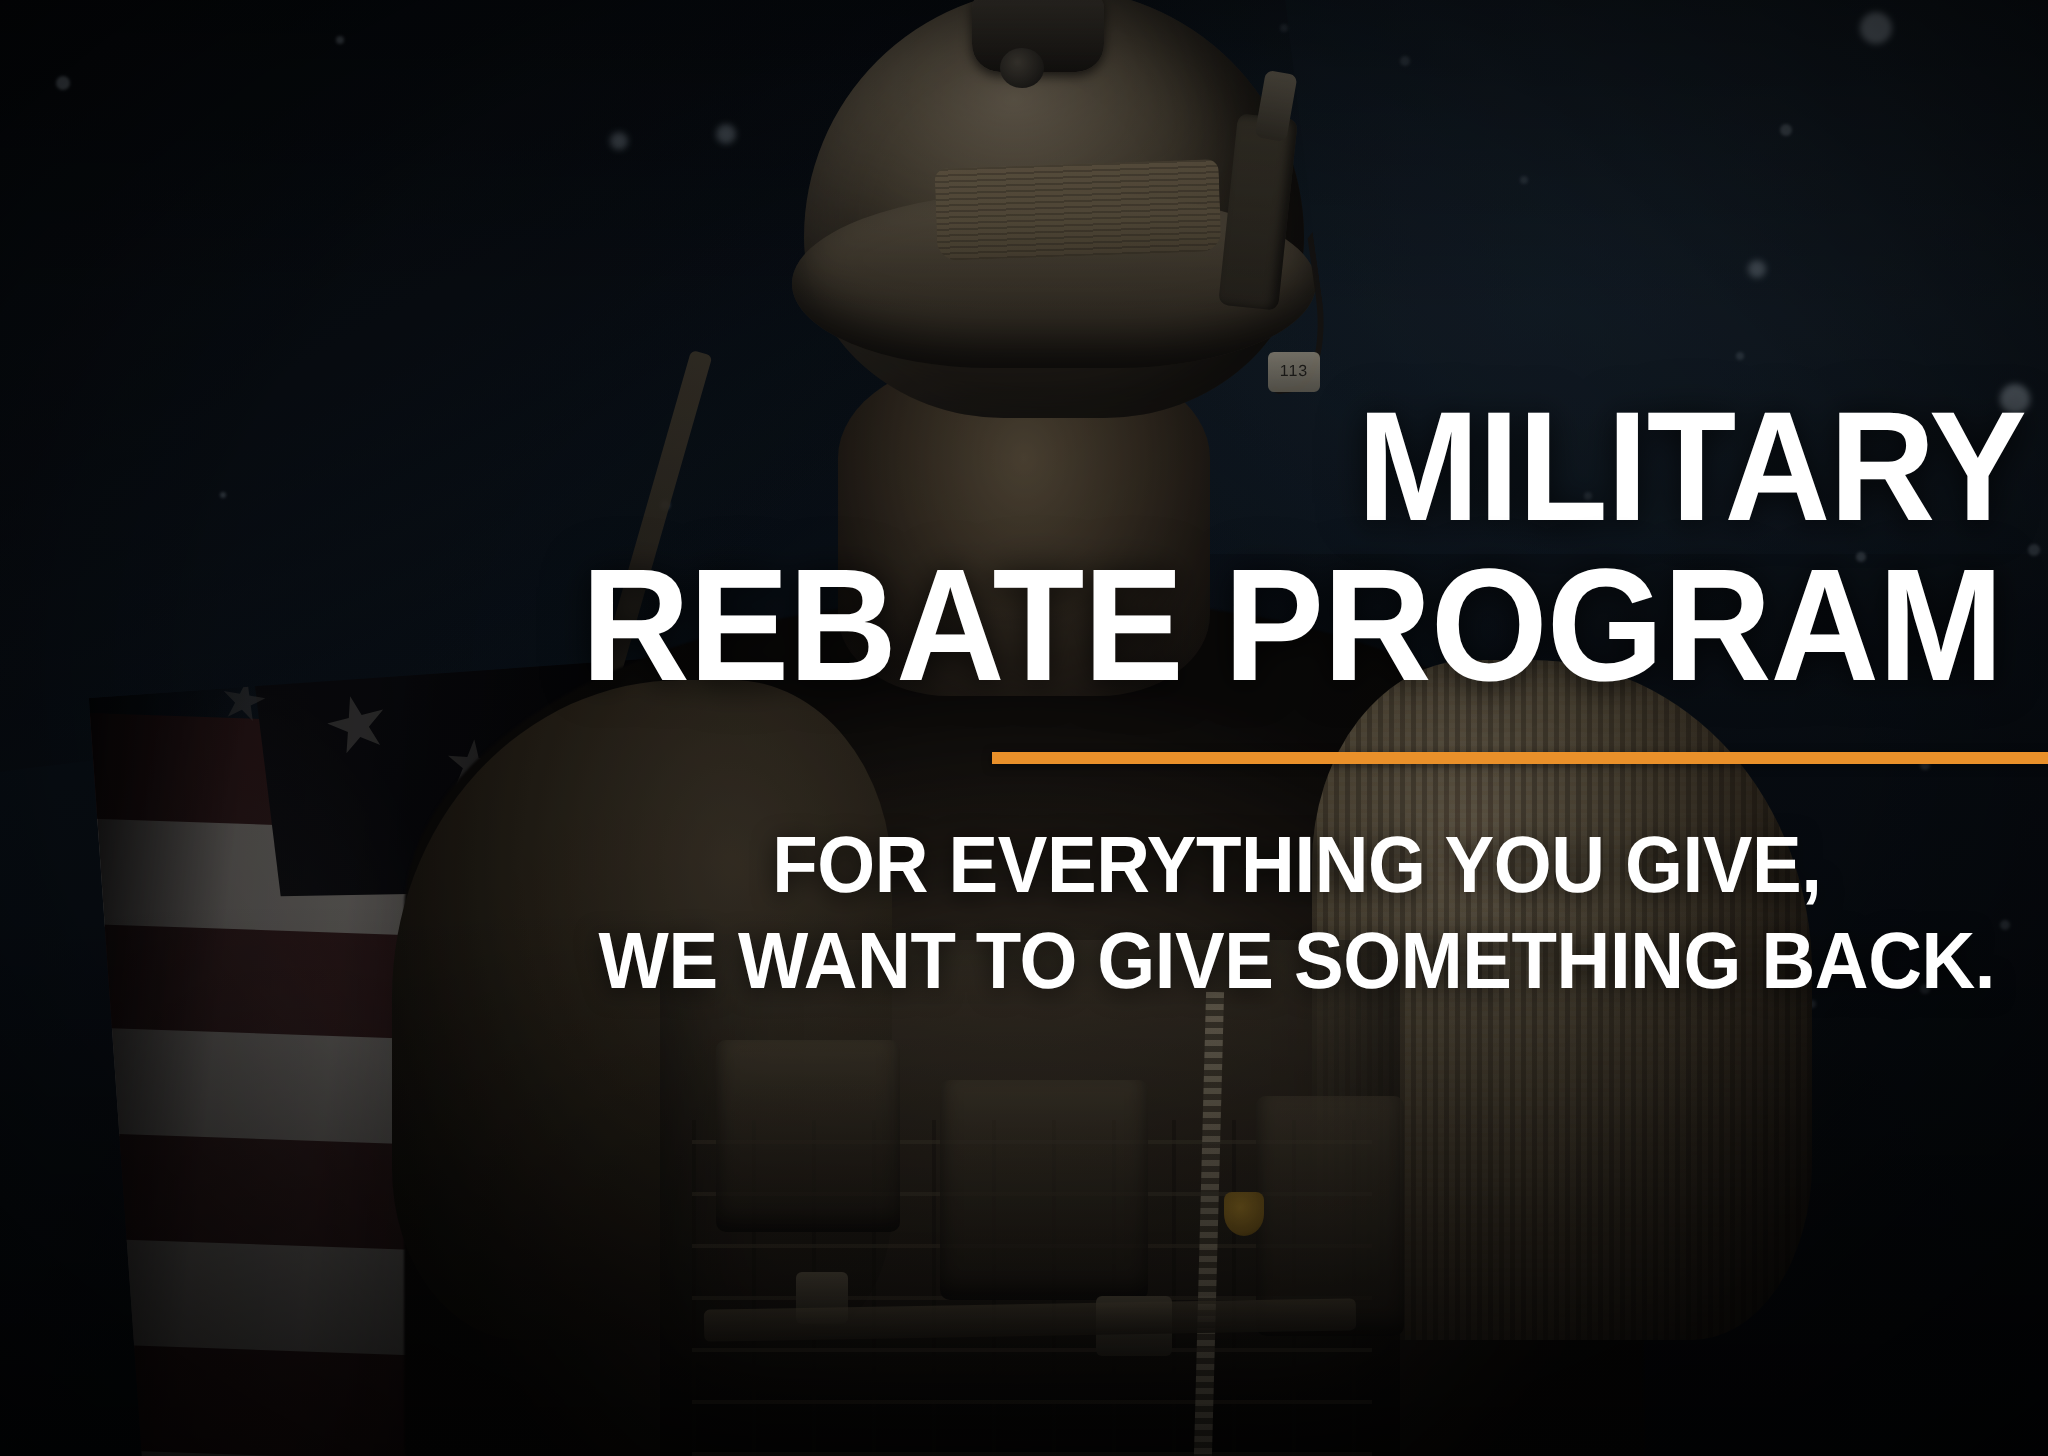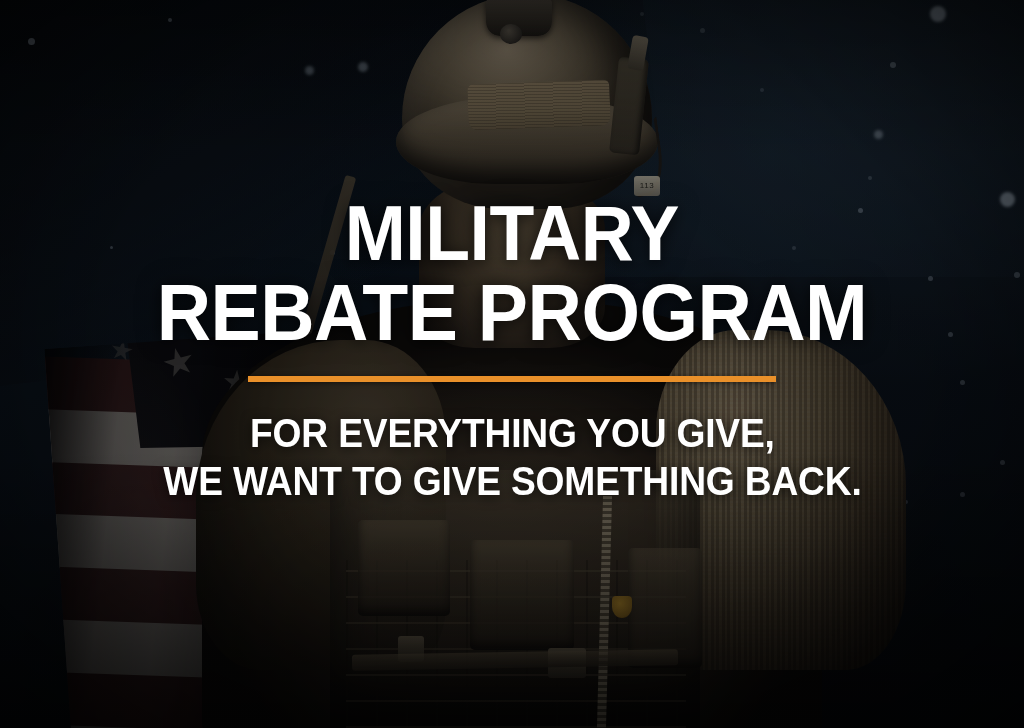--- a/index.html
+++ b/index.html
@@ -272,21 +272,21 @@
       linear-gradient(180deg, rgba(0,0,0,.28) 0%, rgba(0,0,0,0) 22%, rgba(0,0,0,0) 62%, rgba(0,0,0,.55) 100%);
   }
   .darken {
     position:absolute; inset:0;
     background:rgba(6,8,11,.30);
   }
 
   
   .content {
     position:absolute; inset:0;
-    display:flex; flex-direction:column; align-items:center;
+    display:flex; flex-direction:column; align-items:flex-end;
     text-align:center;
   }
   .headline {
     color:#ffffff;
     font-weight:bold;
     font-size:78px;
     line-height:.96;
     letter-spacing:-.5px;
     text-transform:uppercase;
     transform:scaleX(.94);

